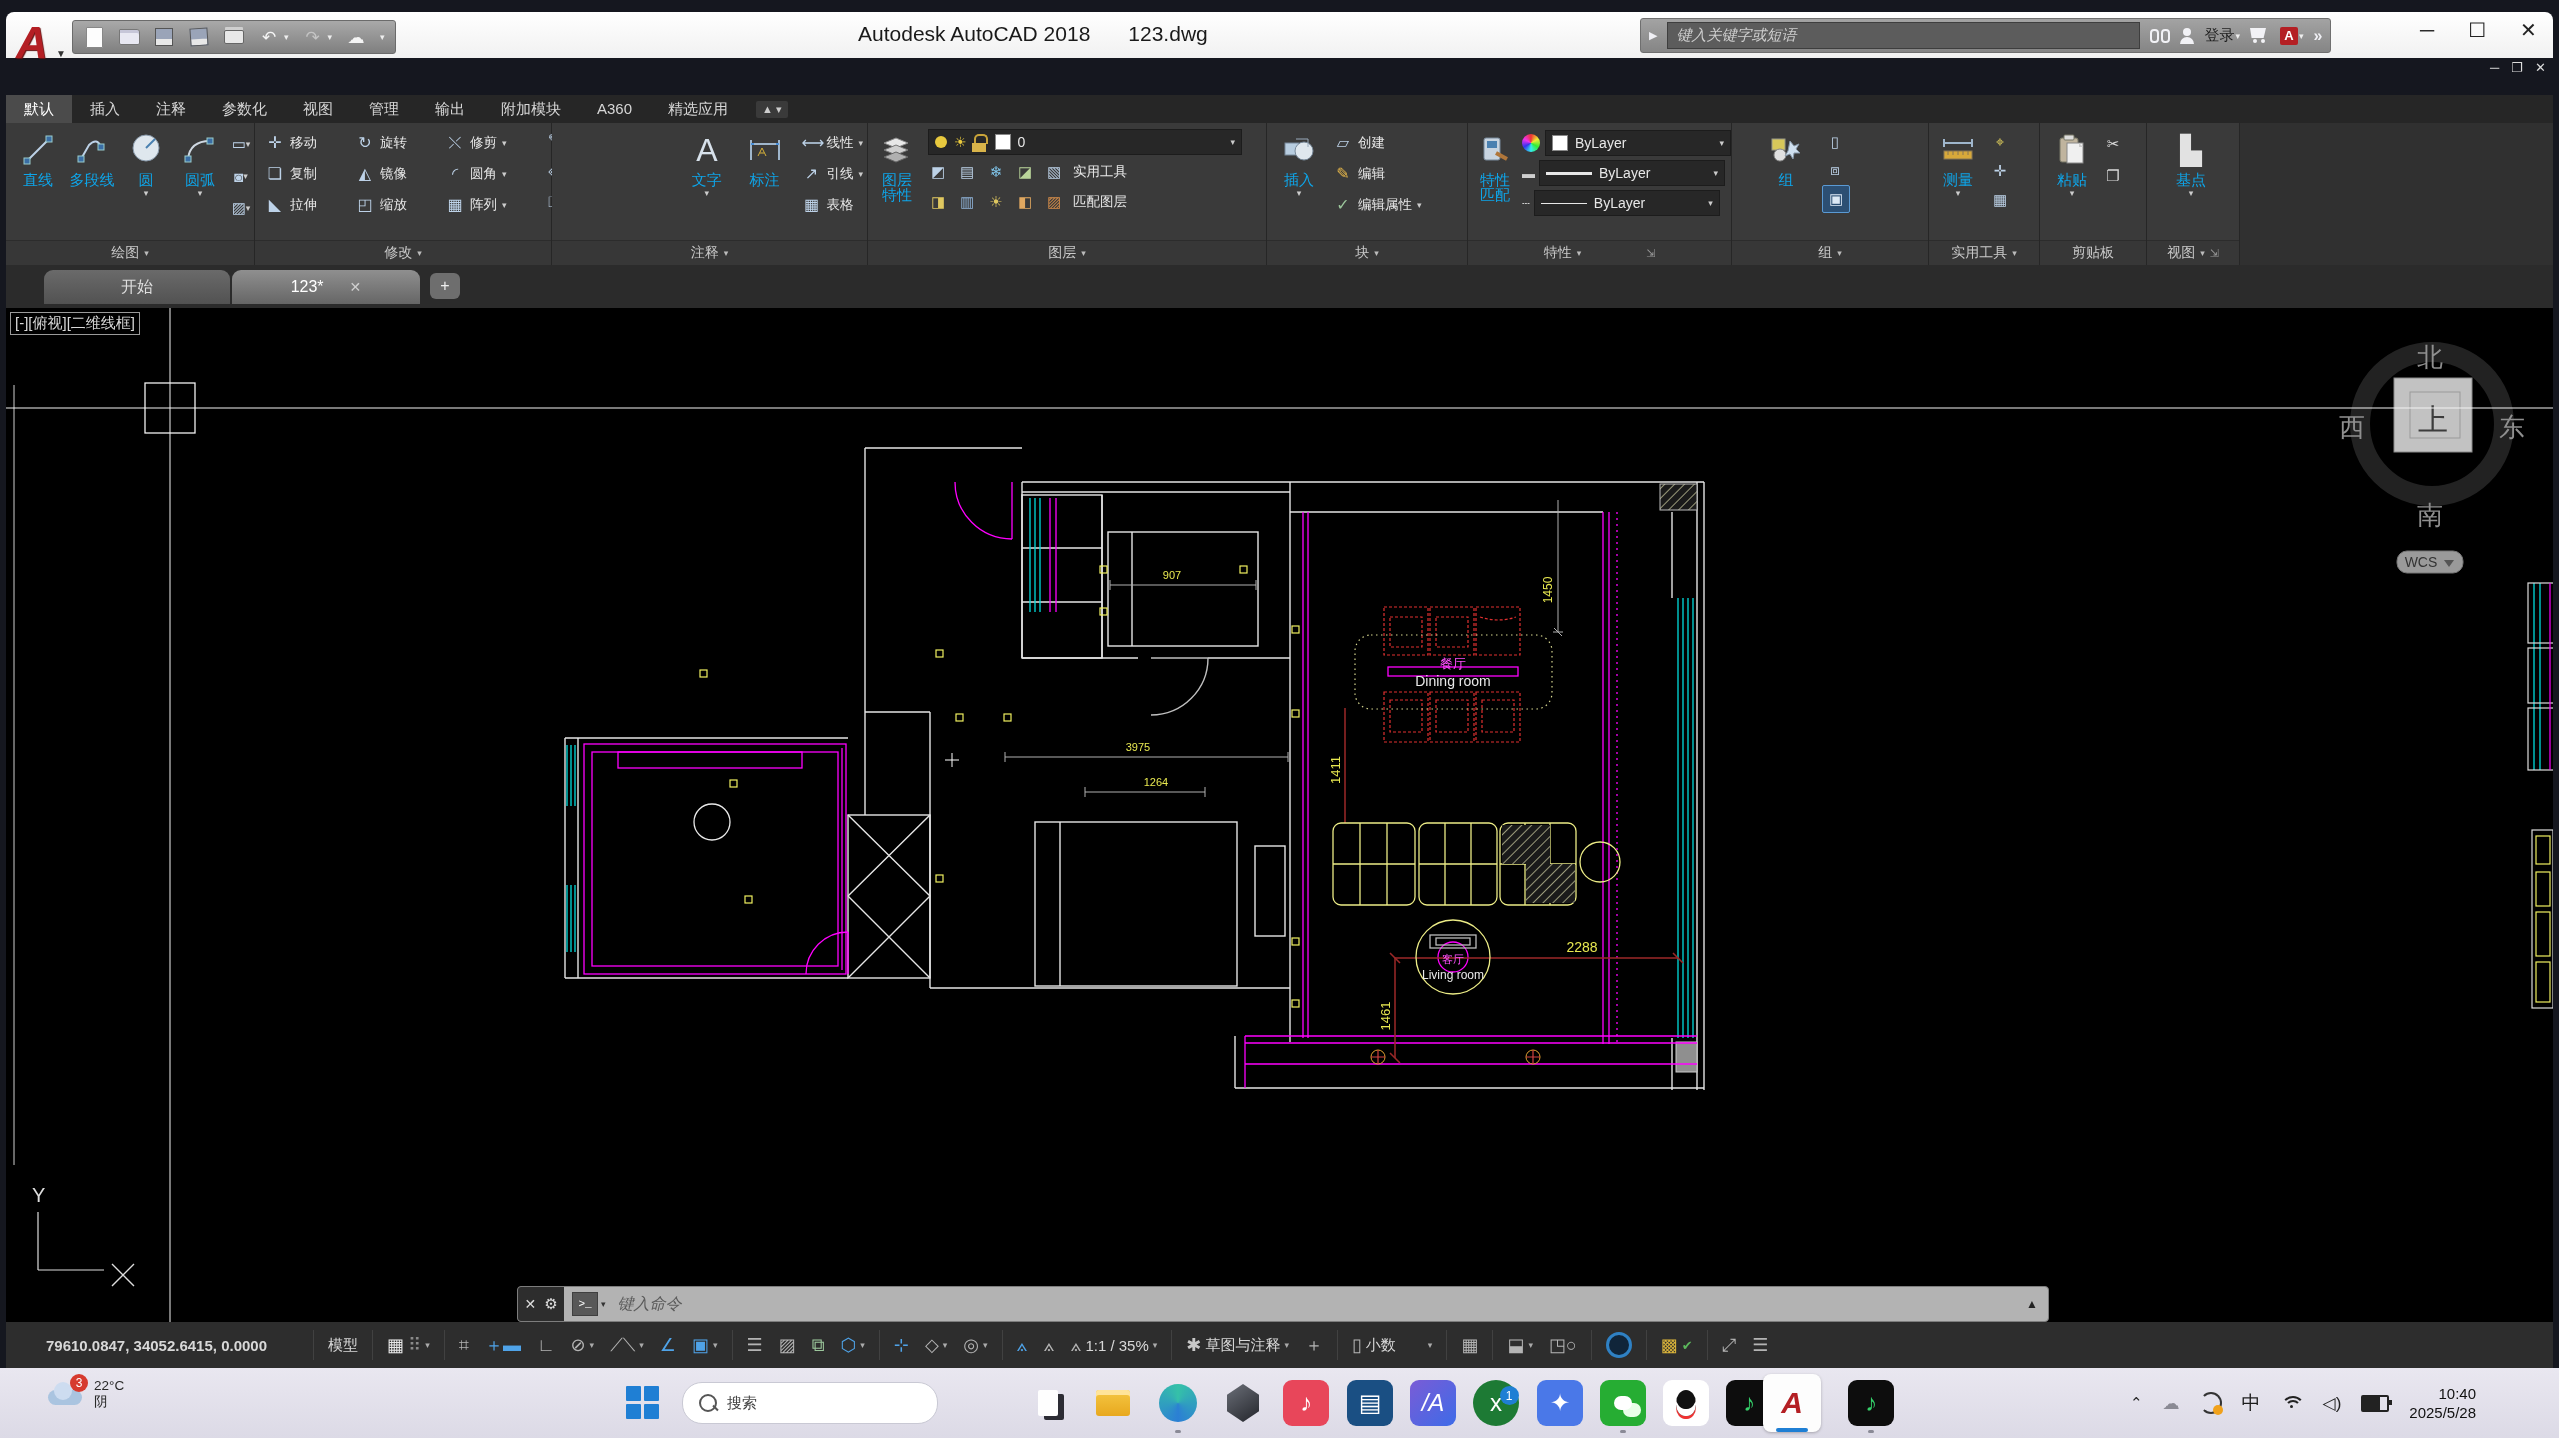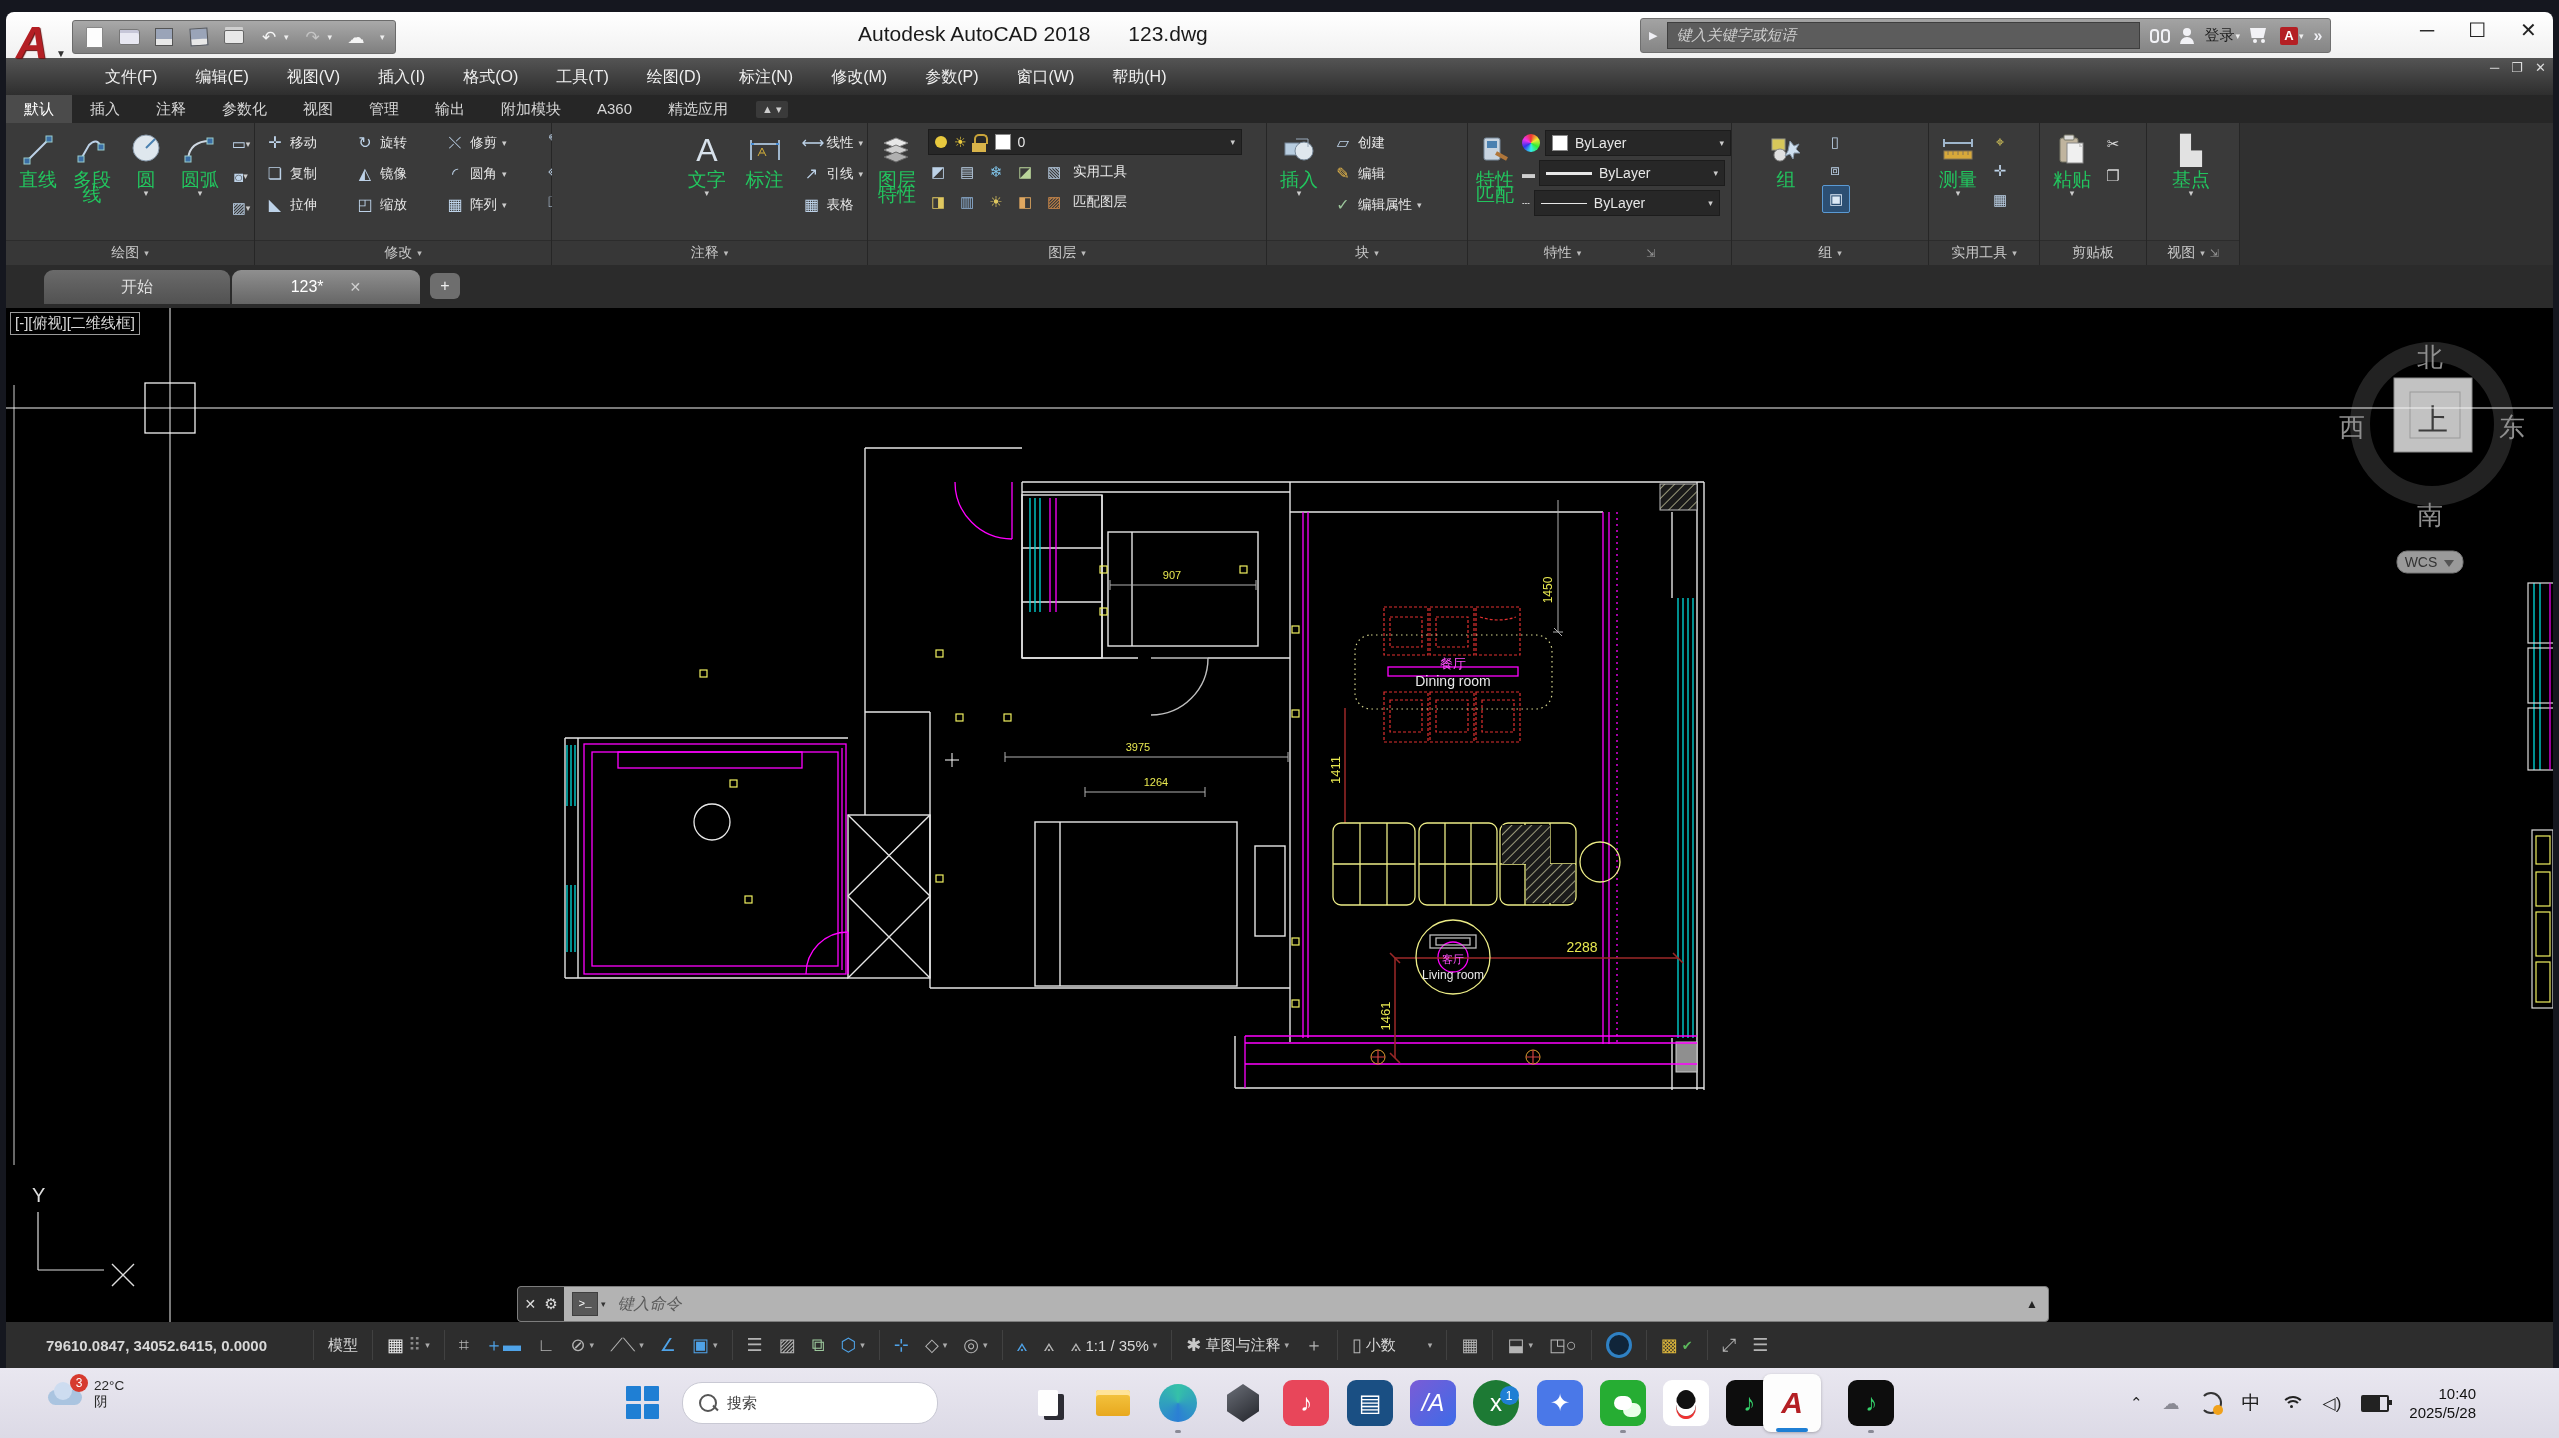--- a/index.html
+++ b/index.html
@@ -49,21 +49,21 @@
   #rtab-min{margin-left:10px;color:#ccc;font-size:11px;background:#3a3a3a;border-radius:2px;padding:2px 6px;}
 
   
   #ribbon{top:123px;left:6px;right:6px;height:142px;background:#303030;display:flex;align-items:stretch;}
   .panel{background:#3a3a3a;border-right:1px solid #262626;display:flex;flex-direction:column;}
   .pbody{flex:1;display:flex;align-items:flex-start;padding-top:4px;}
   .plabel{height:24px;background:#373737;color:#c9c9c9;font-size:14px;display:flex;align-items:center;justify-content:center;gap:5px;border-top:1px solid #2c2c2c;}
   .plabel .dd{font-size:9px;color:#bbb;}
   .bigbtn{width:52px;display:flex;flex-direction:column;align-items:center;gap:1px;padding-top:2px;}
   .bigicon{height:42px;display:flex;align-items:center;justify-content:center;font-size:28px;color:#bdd2e8;}
-  .blabel{font-size:19px;color:#22c55e;text-align:center;line-height:15px;}
+  .blabel{font-size:15px;color:#0ea5e9;text-align:center;line-height:15px;}
   .dd{font-size:9px;color:#ccc;}
   .sbtn{display:flex;align-items:center;gap:5px;height:31px;padding:0 4px;}
   .sicon{font-size:16px;color:#bdd2e8;width:20px;text-align:center;}
   .slabel{font-size:13.5px;color:#e6e6e6;white-space:nowrap;}
   .tiny{width:26px;height:26px;display:flex;align-items:center;justify-content:center;font-size:15px;color:#bdd2e8;}
   .combo{height:24px;background:#272727;border:1px solid #1c1c1c;color:#e8e8e8;font-size:14px;display:flex;align-items:center;padding:0 6px;gap:7px;}
   .combo .dd{margin-left:auto;}
   .swatch{width:14px;height:14px;background:#fff;border:1px solid #888;}
   .bulb{width:12px;height:12px;border-radius:50%;background:#e8c93e;}
   .lockic{width:10px;height:8px;border:2px solid #c9a43a;border-bottom:none;border-radius:5px 5px 0 0;position:relative;top:-3px;}
@@ -187,34 +187,20 @@
     <span class="qat-dd">▾</span>
     <span class="ic-glyph" style="font-weight:bold;">»</span>
   </div>
 
   <div class="ab flex" id="win-controls">
     <span>─</span>
     <span>☐</span>
     <span>✕</span>
   </div>
 
-  <div class="ab flex" id="menubar">
-    <span class="menu-item">文件(F)</span>
-    <span class="menu-item">编辑(E)</span>
-    <span class="menu-item">视图(V)</span>
-    <span class="menu-item">插入(I)</span>
-    <span class="menu-item">格式(O)</span>
-    <span class="menu-item">工具(T)</span>
-    <span class="menu-item">绘图(D)</span>
-    <span class="menu-item">标注(N)</span>
-    <span class="menu-item">修改(M)</span>
-    <span class="menu-item">参数(P)</span>
-    <span class="menu-item">窗口(W)</span>
-    <span class="menu-item">帮助(H)</span>
-  </div>
   <div class="ab flex" id="mdi-controls">
     <span>─</span>
     <span>❐</span>
     <span>✕</span>
   </div>
 
   <div class="ab flex" id="ribtabs">
     <span class="rtab active">默认</span>
     <span class="rtab">插入</span>
     <span class="rtab">注释</span>

